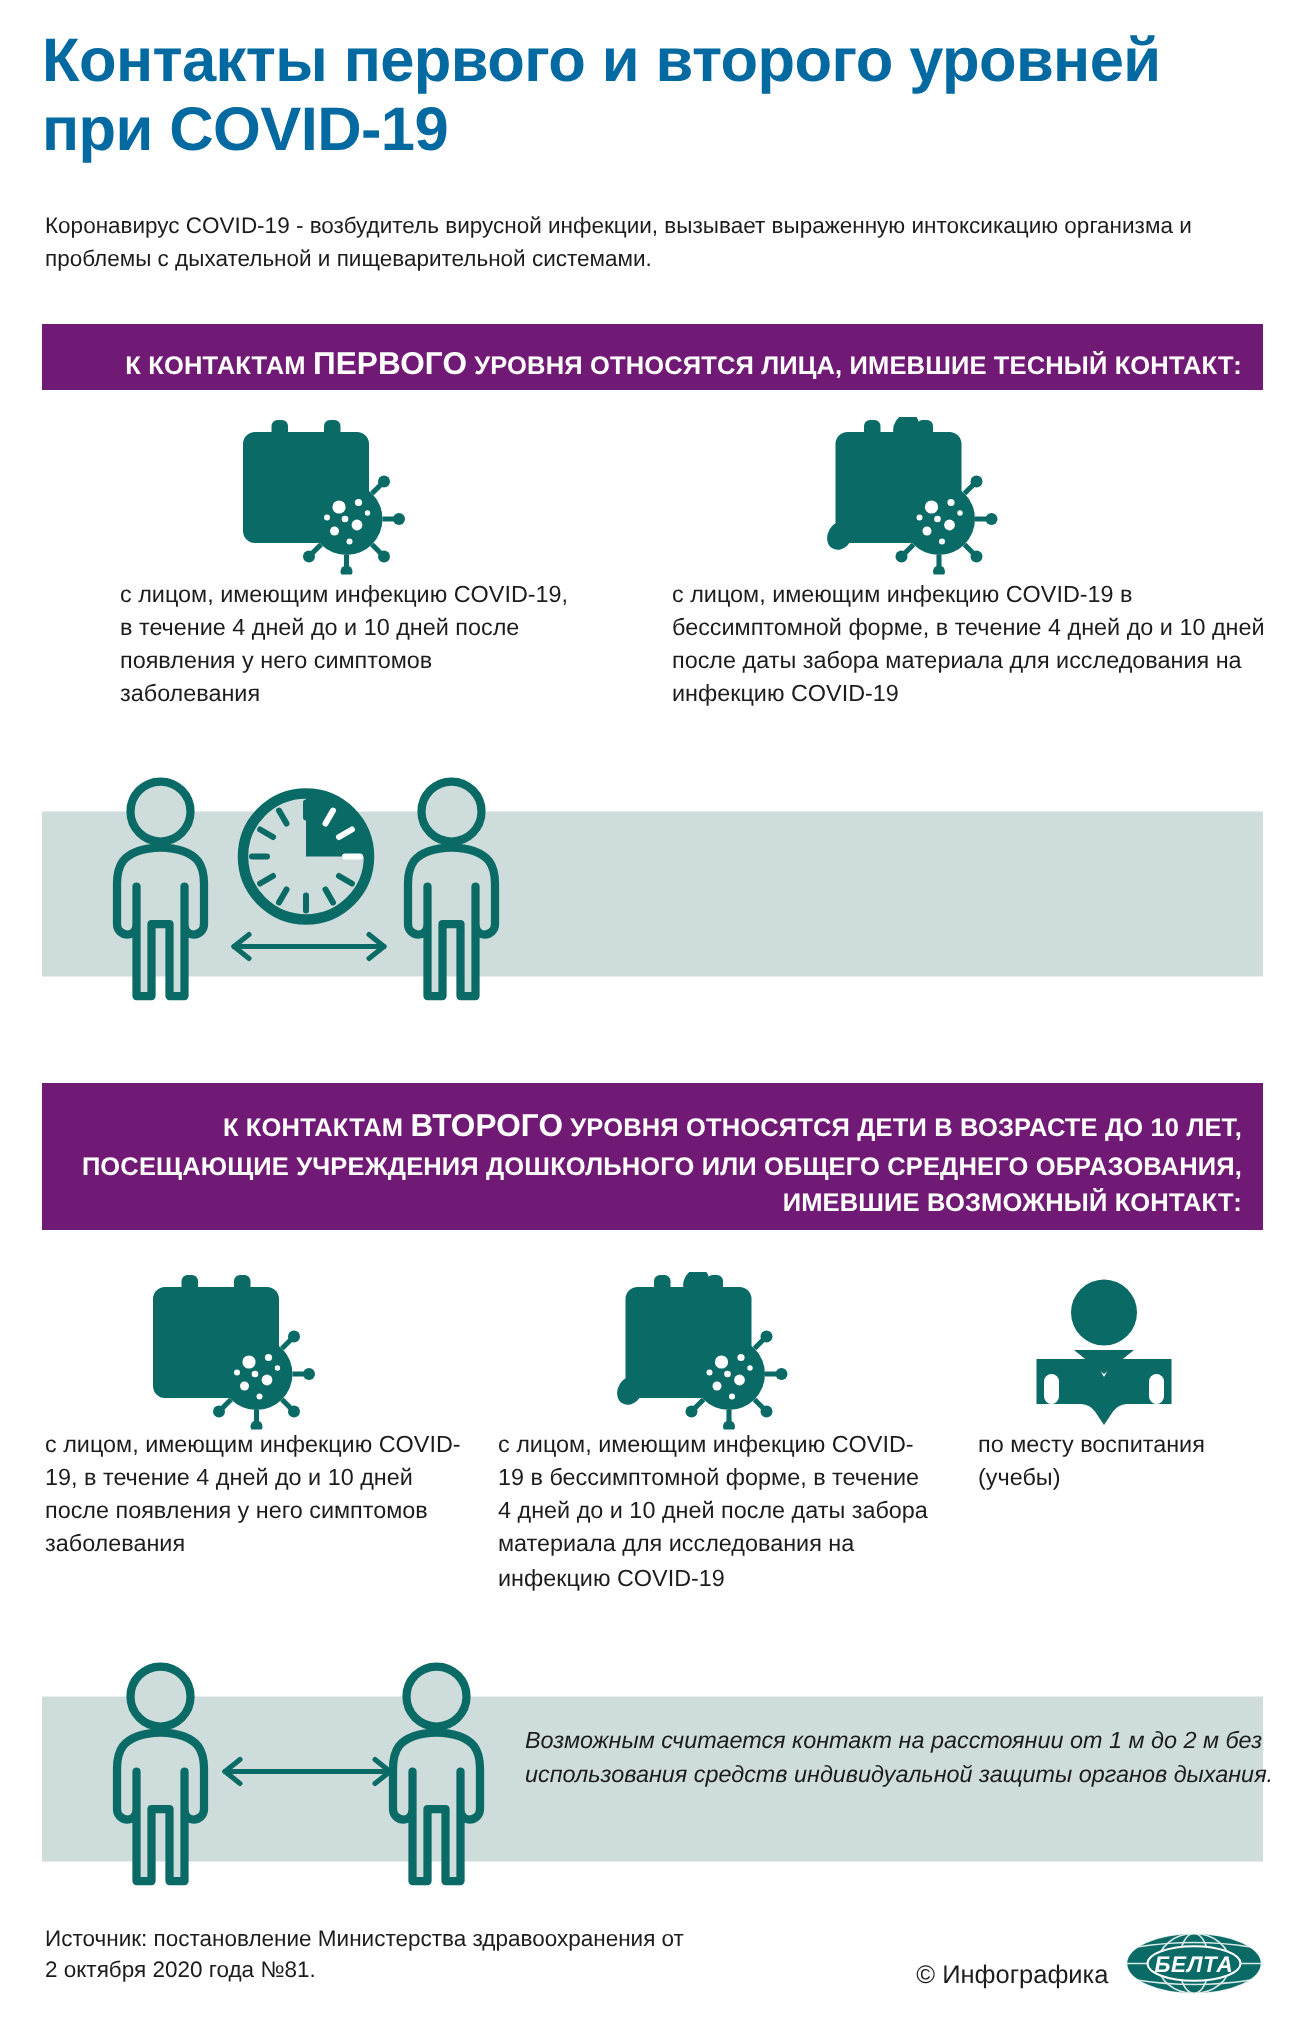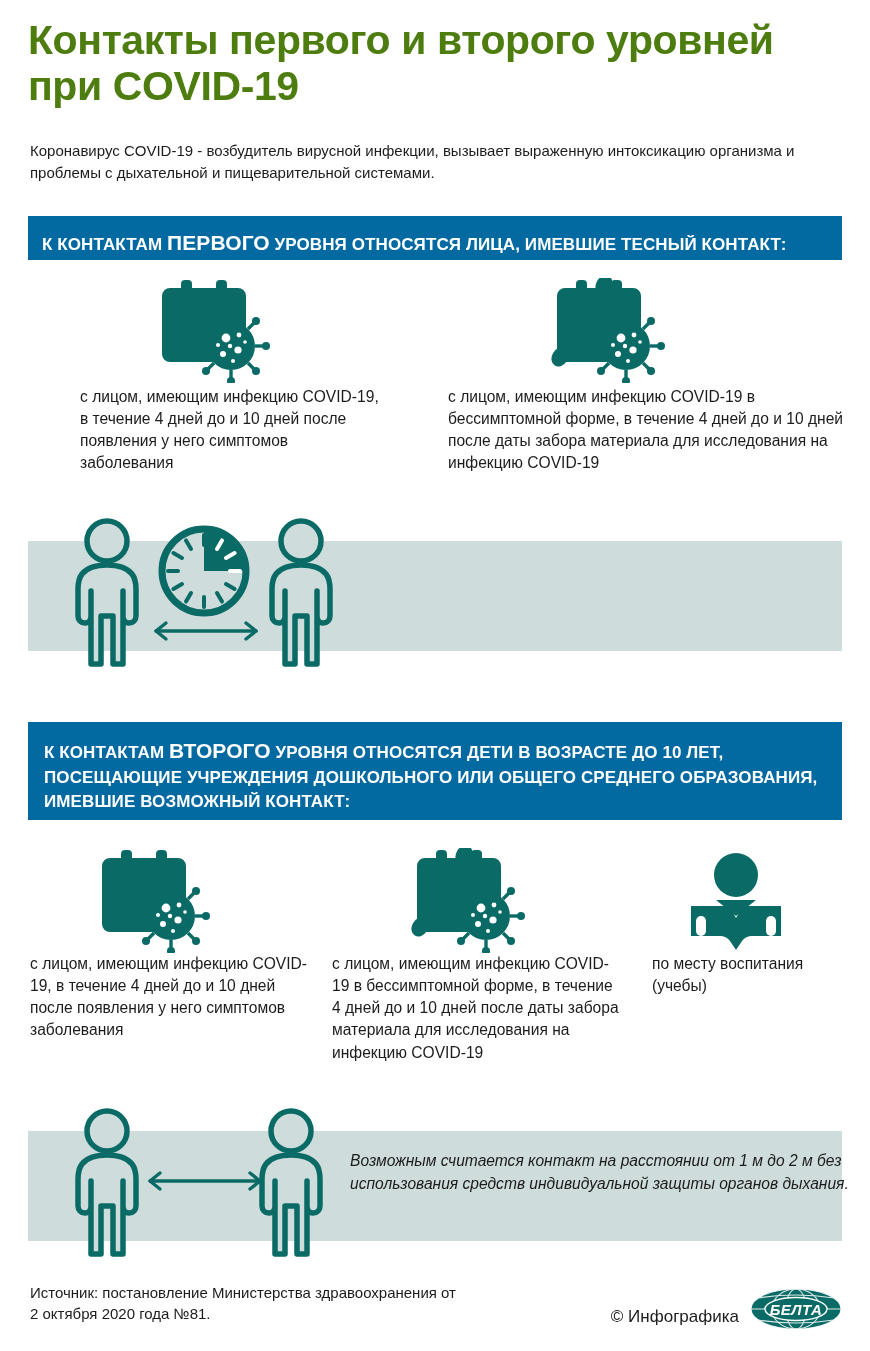--- a/index.html
+++ b/index.html
@@ -21,42 +21,43 @@
     overflow: hidden;
     box-sizing: border-box;
   }
 
   
   .title {
     position: absolute;
     left: 28px;
     top: 18px;
     width: 800px;
-    color: #4d7c0f;
+    color: #0369a1;
     font-size: 41px;
     line-height: 1.12;
     font-weight: bold;
     letter-spacing: -0.4px;
   }
   .intro {
     position: absolute;
     left: 30px;
     top: 140px;
     width: 790px;
     font-size: 15px;
     line-height: 1.45;
     color: #1c1c1c;
   }
 
   
   .banner {
     position: absolute;
-    background: #0369a1;
+    background: #701a75;
     color: #ffffff;
     box-sizing: border-box;
+    text-align: right;
   }
   .banner-text {
     font-size: 17px;
     line-height: 1.42;
     font-weight: bold;
     letter-spacing: 0.1px;
     text-transform: uppercase;
   }
   .banner-text .emph {
     font-size: 21px;

